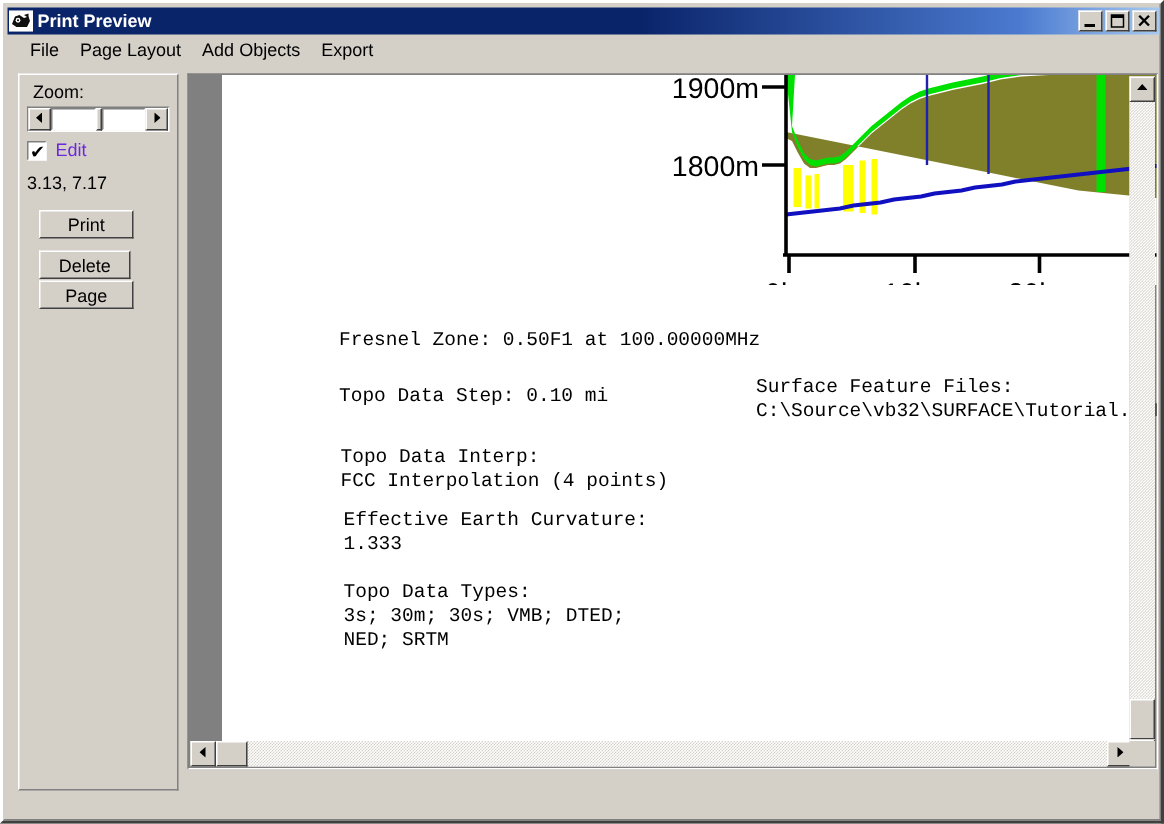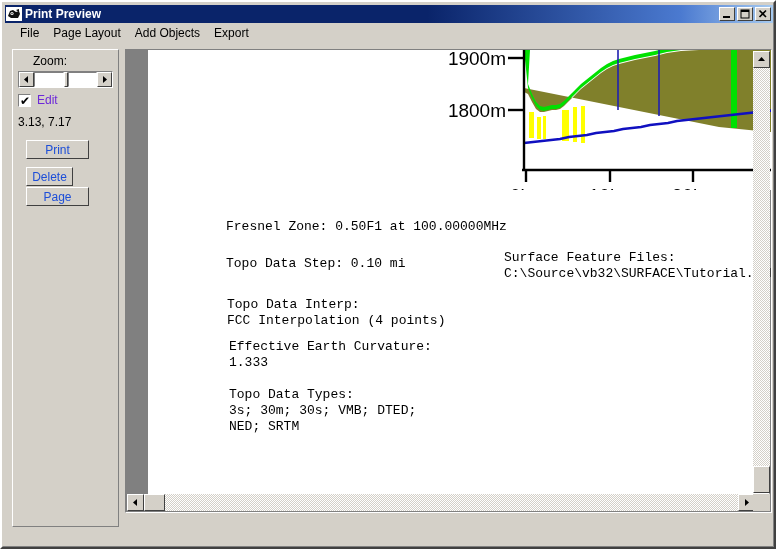--- a/index.html
+++ b/index.html
@@ -89,21 +89,21 @@
   #leftpanel {
     position: absolute; left: 9px; top: 46px;
     width: 107px; height: 478px;
     background: #d4d0c8;
     border-top: 1px solid #ffffff;
     border-left: 1px solid #ffffff;
     border-right: 1px solid #808080;
     border-bottom: 1px solid #808080;
   }
   #zoom-label {
-    position: absolute; left: 20px; top: 5px;
+    position: absolute; left: 9px; top: 5px;
     font-size: 12px; color: #000; line-height: 13px;
   }
   
   #zoom-scroll {
     position: absolute; left: 5px; top: 21px;
     width: 95px; height: 17px;
     background: #d4d0c8;
     border-top: 1px solid #808080;
     border-left: 1px solid #808080;
     border-right: 1px solid #ffffff;
@@ -166,27 +166,27 @@
     font-size: 12px; color: #000; line-height: 13px;
   }
 
   .panel-btn {
     position: absolute;
     background: #d4d0c8;
     border-top: 1px solid #ffffff;
     border-left: 1px solid #ffffff;
     border-right: 1px solid #404040;
     border-bottom: 1px solid #404040;
-    font-size: 12px; color: #1d4ed8;
+    font-size: 12px; color: #000000;
     display: flex; align-items: center; justify-content: center;
     font-family: "Liberation Sans", sans-serif;
     padding: 0;
   }
   #btn-print  { left: 13px; top: 90px;  width: 63px; height: 19px; }
-  #btn-delete { left: 13px; top: 117px; width: 47px; height: 19px; }
+  #btn-delete { left: 13px; top: 117px; width: 61px; height: 19px; }
   #btn-undo   { left: 13px; top: 137px; width: 63px; height: 19px; }
 
   
   #docarea {
     position: absolute; left: 122px; top: 46px;
     width: 647px; height: 464px;
     background: #808080;
     border-top: 1px solid #808080;
     border-left: 1px solid #808080;
     border-right: 1px solid #ffffff;

